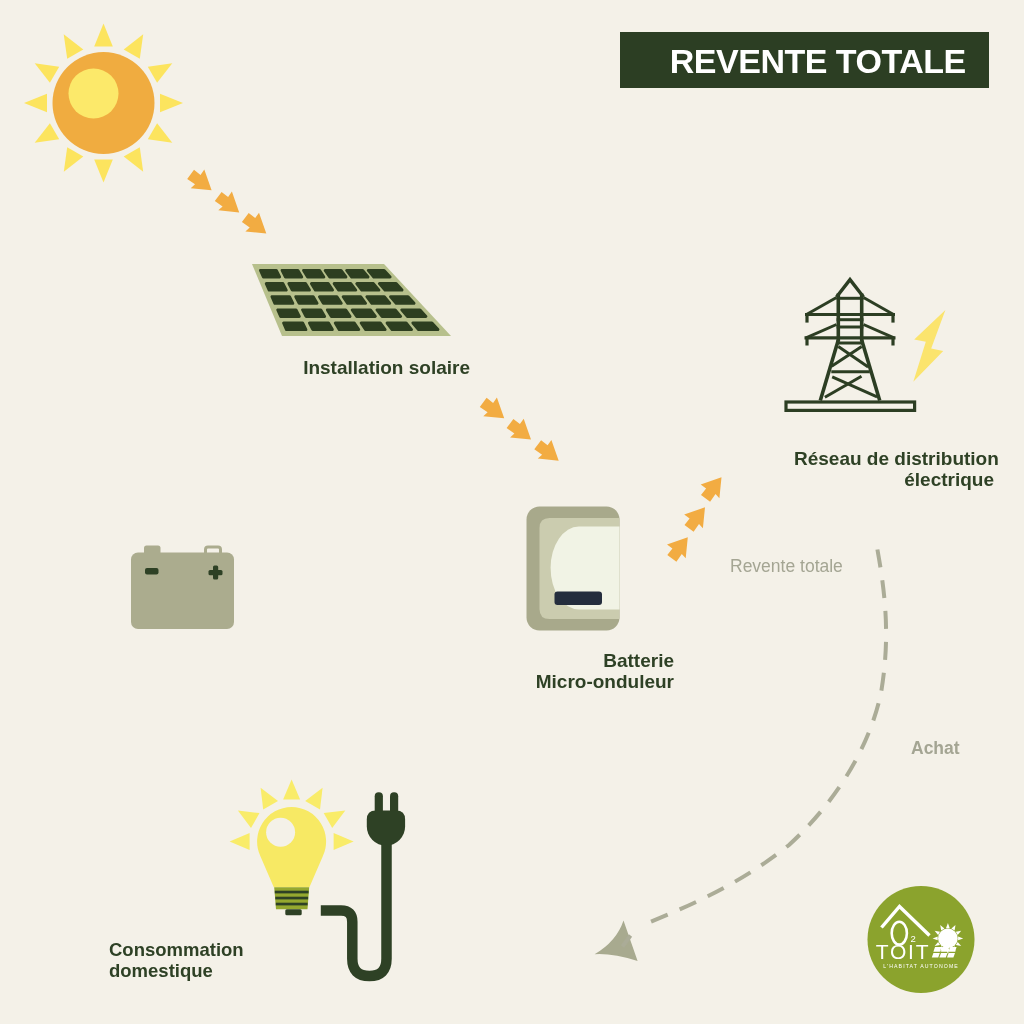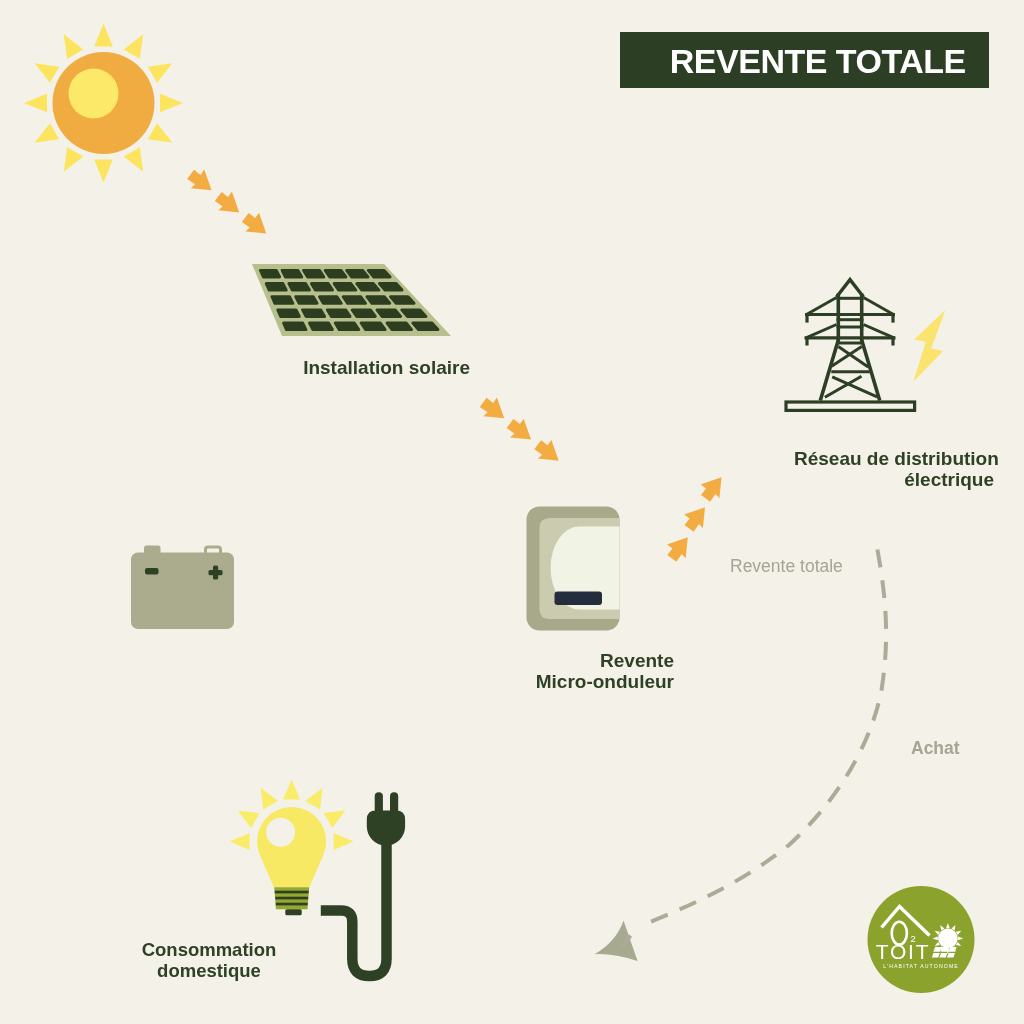--- a/index.html
+++ b/index.html
@@ -149,19 +149,19 @@
 <polygon points="933.4,952.9 939.8,952.9 938.2,957.6 931.8,957.6" fill="#FFFFFF"></polygon>
 <polygon points="941.0,952.9 947.4,952.9 945.8,957.6 939.4,957.6" fill="#FFFFFF"></polygon>
 <polygon points="948.6,952.9 955.0,952.9 953.4,957.6 947.0,957.6" fill="#FFFFFF"></polygon>
 <text x="921" y="968.3" font-size="5.2" letter-spacing="1.1" fill="#FFFFFF" text-anchor="middle" font-family="Liberation Sans, sans-serif">L'HABITAT AUTONOME</text>
 </svg>
 <div style="position:absolute; left:620px; top:31.5px; width:368.5px; height:56.5px; background:#2C3E23;"></div>
 <div style="position:absolute; left:620px; top:31.5px; width:368.5px; height:56.5px; color:#FFFFFF; font-weight:bold; font-size:34px; letter-spacing:-0.5px; text-align:center; line-height:59.5px; padding-left:27px; box-sizing:border-box;">REVENTE TOTALE</div>
 <div class="lbl" style="left:270px; top:356.5px; width:200px;">Installation solaire</div>
 <div class="lbl" style="left:748px; top:448px; width:200px;margin-left:46px;">Réseau de distribution
 électrique</div>
-<div class="lbl" style="left:474px; top:649.5px; width:200px;">Revente
+<div class="lbl" style="left:474px; top:649.5px; width:200px;">Batterie
 Micro-onduleur</div>
-<div class="lbl" style="left:109px; top:939px; width:200px; text-align:center; font-size:18.5px;">Consommation
+<div class="lbl" style="left:109px; top:939px; width:200px; text-align:left; font-size:18.5px;">Consommation
 domestique</div>
 <div class="gray" style="left:730px; top:556px;">Revente totale</div>
 <div class="gray" style="left:911px; top:738px;font-weight:bold;">Achat</div>
 </div>
 
 </body></html>

